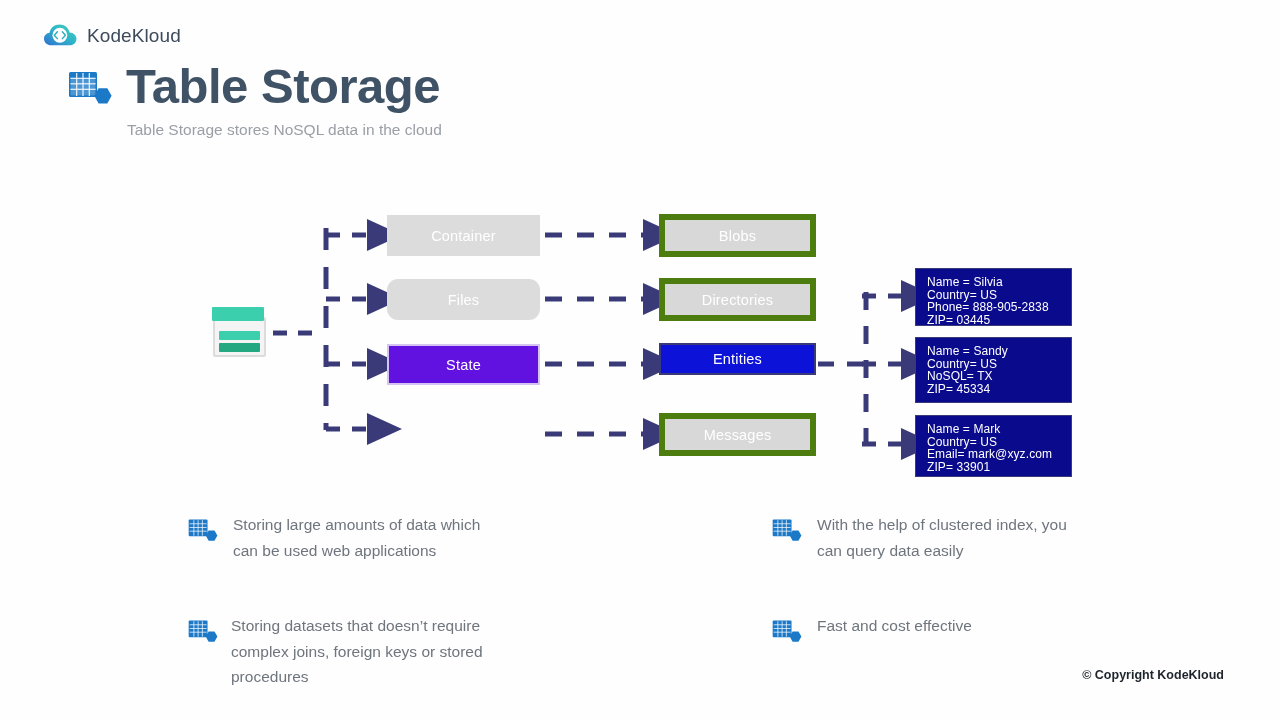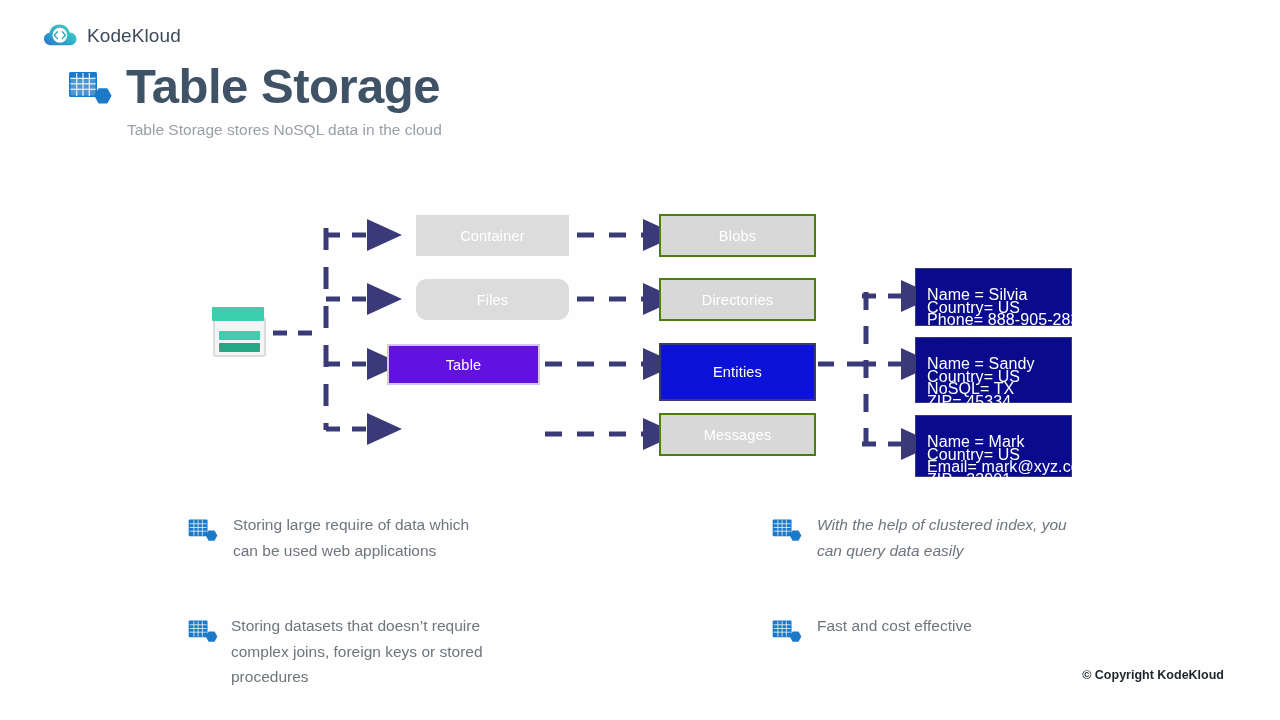--- a/index.html
+++ b/index.html
@@ -79,44 +79,43 @@
     display: flex;
     align-items: center;
     justify-content: center;
     font-size: 14.5px;
     color: #ffffff;
     letter-spacing: .2px;
   }
   .node-plain {
     background: #dcdcdc;
     border: none;
-    margin-left: 29px;
   }
   .node-bordered {
     background: #d8d8d8;
-    border: 2px solid #4d7c0f;
+    border: 6px solid #4d7c0f;
     text-align: center;
   }
   .node-accent-purple {
     background: #6112e0;
     border: 2px solid #d5c4f2;
   }
   .node-accent-blue {
     background: #0d12d8;
     border: 2px solid #3a3a78;
   }
 
   .entity-box {
     position: absolute;
     box-sizing: border-box;
     background: #0a0a8c;
     border: 1px solid #3a3a78;
     color: #ffffff;
-    padding: 20px 10px 5px 11px;
-    font-size: 16px;
+    padding: 7px 10px 5px 11px;
+    font-size: 12px;
     line-height: 12.7px;
     letter-spacing: .1px;
   }
   .entity-box div { white-space: nowrap; }
 
   
   .storage-icon {
     position: absolute;
     left: 211px;
     top: 305px;
@@ -228,30 +227,30 @@
     </svg>
   </div>
 
   <div class="node node-plain" style="left:387px; top:215px; width:153px; height:41px;">
     <span>Container</span>
   </div>
   <div class="node node-plain" style="left:387px; top:279px; width:153px; height:41px;border-radius:11px;">
     <span>Files</span>
   </div>
   <div class="node node-accent-purple" style="left:387px; top:344px; width:153px; height:41px;">
-    <span>Table</span>
+    <span>State</span>
   </div>
 
   <div class="node node-bordered" style="left:659px; top:214px; width:157px; height:43px;">
     <span>Blobs</span>
   </div>
   <div class="node node-bordered" style="left:659px; top:278px; width:157px; height:43px;">
     <span>Directories</span>
   </div>
-  <div class="node node-accent-blue" style="left:659px; top:343px; width:157px; height:58px;">
+  <div class="node node-accent-blue" style="left:659px; top:343px; width:157px; height:32px;">
     <span>Entities</span>
   </div>
   <div class="node node-bordered" style="left:659px; top:413px; width:157px; height:43px;">
     <span>Messages</span>
   </div>
 
   <div class="entity-box" style="left:915px; top:268px; width:157px; height:58px;">
     <div>Name = Silvia</div>
     <div>Country= US</div>
     <div>Phone= 888-905-2838</div>
@@ -276,24 +275,24 @@
       <g stroke="#ffffff" stroke-width="1.15" opacity="0.95">
         <line x1="2.4" y1="8.3" x2="27.6" y2="8.3"></line>
         <line x1="2.4" y1="13.8" x2="27.6" y2="13.8"></line>
         <line x1="2.4" y1="19.3" x2="27.6" y2="19.3"></line>
         <line x1="8.7" y1="3" x2="8.7" y2="26"></line>
         <line x1="15.0" y1="3" x2="15.0" y2="26"></line>
         <line x1="21.3" y1="3" x2="21.3" y2="26"></line>
       </g>
       <path d="M30.6 18.2 L39.3 18.2 L43.6 25.8 L39.3 33.4 L30.6 33.4 L26.3 25.8 Z" fill="#1b79c8"></path>
     </svg>
-    <div class="bullet-text">Storing large require of data which can be used web applications</div>
-  </div>
-
-  <div class="bullet" style="left:772px; top:512px; width:300px;font-style:italic;">
+    <div class="bullet-text">Storing large amounts of data which can be used web applications</div>
+  </div>
+
+  <div class="bullet" style="left:772px; top:512px; width:300px;">
     <svg class="bullet-icon" viewBox="0 0 46 44">
       <rect x="1" y="2" width="28" height="25" rx="1.5" fill="#1b79c8"></rect>
       <g stroke="#ffffff" stroke-width="1.15" opacity="0.95">
         <line x1="2.4" y1="8.3" x2="27.6" y2="8.3"></line>
         <line x1="2.4" y1="13.8" x2="27.6" y2="13.8"></line>
         <line x1="2.4" y1="19.3" x2="27.6" y2="19.3"></line>
         <line x1="8.7" y1="3" x2="8.7" y2="26"></line>
         <line x1="15.0" y1="3" x2="15.0" y2="26"></line>
         <line x1="21.3" y1="3" x2="21.3" y2="26"></line>
       </g>

